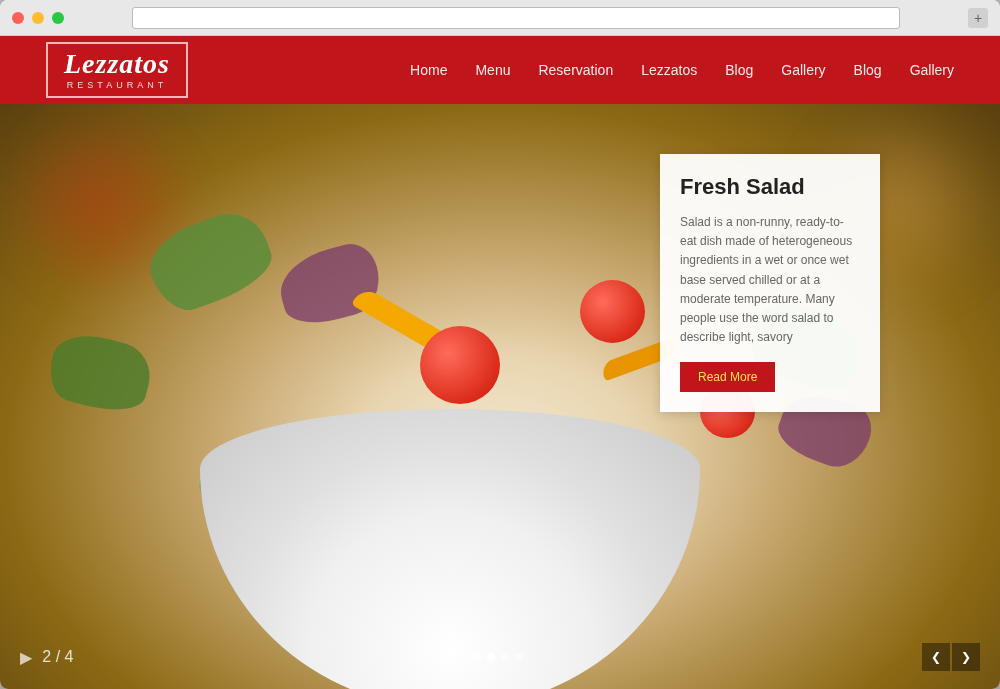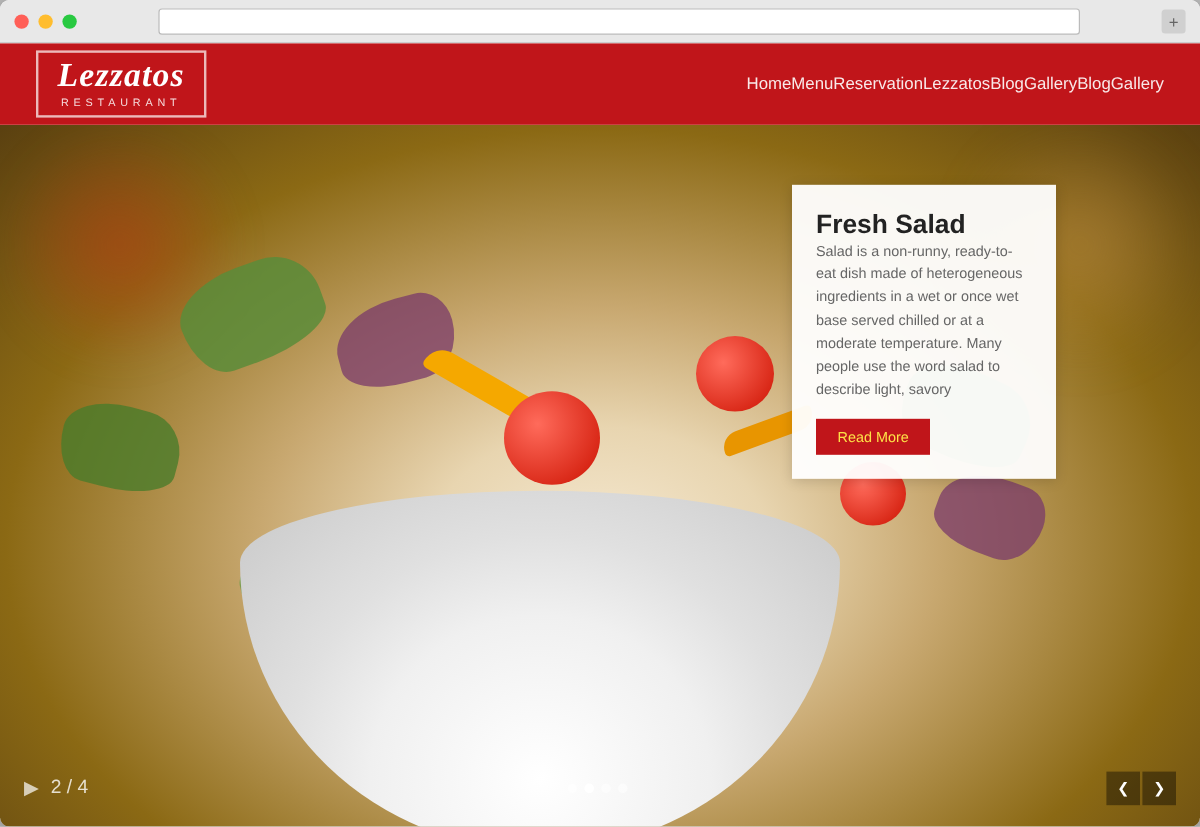--- a/index.html
+++ b/index.html
@@ -74,21 +74,21 @@
       flex-direction: column;
       overflow: hidden;
     }
 
     
     .navbar {
       background: #c0151a;
       height: 68px;
       display: flex;
       align-items: center;
-      padding: 0 30px;
+      padding: 0 46px;
       flex-shrink: 0;
       position: relative;
       z-index: 10;
     }
 
     .logo-container {
       border: 2px solid rgba(255,255,255,0.7);
       padding: 6px 16px;
       display: flex;
       flex-direction: column;
@@ -109,20 +109,21 @@
     .logo-subtitle {
       font-size: 9px;
       color: rgba(255,255,255,0.85);
       letter-spacing: 4px;
       text-transform: uppercase;
       margin-top: 2px;
     }
 
     .nav-links {
       display: flex;
+      gap: 28px;
       margin-left: auto;
       list-style: none;
     }
 
     .nav-links a {
       color: #fff;
       text-decoration: none;
       font-size: 14px;
       font-weight: 500;
       opacity: 0.9;
@@ -238,21 +239,21 @@
       width: 220px;
       background: rgba(255, 255, 255, 0.95);
       padding: 20px;
       box-shadow: 0 2px 10px rgba(0,0,0,0.15);
     }
 
     .card-title {
       font-size: 22px;
       font-weight: bold;
       color: #222;
-      margin-bottom: 0;
+      margin-bottom: 13px;
     }
 
     .card-body {
       font-size: 12px;
       color: #666;
       line-height: 1.6;
       margin-bottom: 15px;
     }
 
     .read-more-btn {

